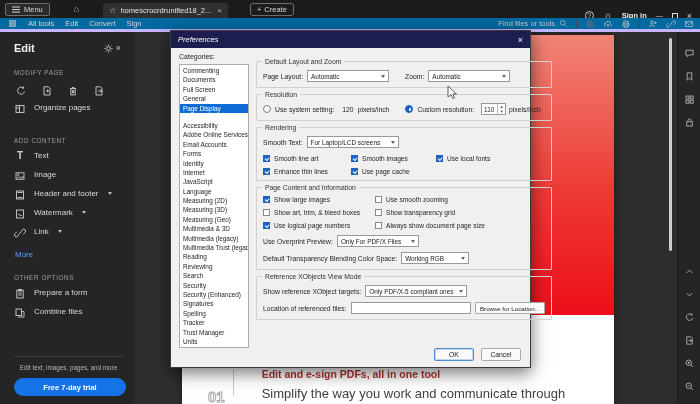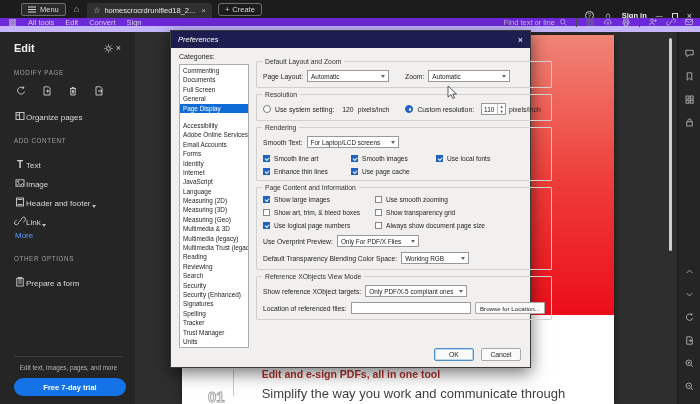--- a/index.html
+++ b/index.html
@@ -3,62 +3,62 @@
 <meta charset="utf-8">
 <style>
   * { margin:0; padding:0; box-sizing:border-box; }
   html,body { width:700px; height:404px; overflow:hidden; background:#000;
               font-family:"Liberation Sans", sans-serif; }
   .screen { position:relative; width:700px; height:404px; background:#2e2e2e; overflow:hidden; }
 
   
   .titlebar { position:absolute; left:0; top:0; width:700px; height:18px; background:#1c1c1c;
               display:flex; align-items:center; color:#d8d8d8; font-size:7.5px; z-index:30; }
-  .tb-left { display:flex; align-items:center; gap:6px; padding-left:21px; flex:1; }
+  .tb-left { display:flex; align-items:center; gap:22px; padding-left:5px; flex:1; }
   .menu-btn { display:flex; align-items:center; gap:4px; border:1px solid #6e6e6e; border-radius:2px;
               padding:1px 6px; height:13px; background:#2a2a2a; cursor:pointer; }
   .hamb { width:8px; height:1px; background:#d8d8d8; box-shadow:0 -2.5px 0 #d8d8d8, 0 2.5px 0 #d8d8d8; }
   .glyph-btn { color:#c9c9c9; font-size:9px; line-height:1; padding:0 2px; }
   .tab { display:flex; align-items:center; gap:4px; background:#303030; height:15px; padding:0 6px;
          border-radius:3px 3px 0 0; margin-top:3px; }
   .tab .star { font-size:8px; color:#cfcfcf; }
   .tab .title { color:#e3e3e3; }
   .tab .x { color:#b9b9b9; font-size:8px; padding-left:2px; }
   .create-btn { display:flex; align-items:center; gap:3px; border:1px solid #6e6e6e; border-radius:3px;
                 padding:1px 6px; height:13px; }
   .tb-right { display:flex; align-items:center; gap:9px; padding-right:8px;margin-top:13px; }
   .help-circ { width:9px; height:9px; border:1px solid #c9c9c9; border-radius:50%; font-size:6.5px;
                display:flex; align-items:center; justify-content:center; color:#c9c9c9; }
   .signin { font-weight:bold; color:#f0f0f0; }
   .win-min { color:#d9d9d9; font-size:7px; }
   .win-box { width:6px; height:6px; border:1px solid #d9d9d9; display:inline-block; }
   .win-x { color:#d9d9d9; font-size:9px; }
 
   
-  .toolsbar { position:absolute; left:0; top:18px; width:700px; height:14px; background:#6d28d9;
+  .toolsbar { position:absolute; left:0; top:18px; width:700px; height:14px; background:#0369a1;
               display:flex; align-items:center; color:#d4d4d4; font-size:7.5px; z-index:30;
-              border-bottom:6px solid #c4b5fd; }
+              border-bottom:3px solid #c4b5fd; }
   .ts-left { display:flex; align-items:center; gap:11px; padding-left:8px; flex:1; }
   .ts-item { cursor:pointer; }
   .ts-right { display:flex; align-items:center; gap:8px; padding-right:6px; }
   .find { display:flex; align-items:center; gap:4px; color:#c2c2c2; }
   .vsep { width:1px; height:9px; background:#4c4c4c; }
   .ico { display:inline-flex; }
   .ico svg { stroke:#c6c6c6; fill:none; stroke-width:0.9; }
   .ico.dim svg { stroke:#6f6f6f; }
 
   
   .sidebar { position:absolute; left:0; top:32px; width:135px; height:372px; background:#252525;
              color:#d8d8d8; z-index:20; padding:10px 12px 8px 14px; display:flex; flex-direction:column; }
   .sb-head { display:flex; align-items:center; }
   .sb-title { font-size:11px; font-weight:bold; color:#f0f0f0; flex:1; }
   .sb-head .ico { margin-left:9px; }
   .sb-sect { font-size:6.3px; letter-spacing:0.6px; color:#9f9f9f; margin-top:15px; margin-bottom:7px; }
   .sb-iconrow { display:flex; gap:14px; margin:2px 0 6px 1px; }
-  .sb-row { display:flex; align-items:flex-end; gap:0; height:19px; font-size:8px; cursor:pointer; }
+  .sb-row { display:flex; align-items:flex-start; gap:8px; height:19px; font-size:8px; cursor:pointer; }
   .sb-row .caret { width:0; height:0; border-left:2.5px solid transparent; border-right:2.5px solid transparent;
                    border-top:3px solid #bdbdbd; margin-left:1px; margin-top:3px; }
   .sb-more { color:#5c9bff; font-size:8px; margin:4px 0 0 1px; cursor:pointer; }
   .sb-flex { flex:1; }
   .sb-div { height:1px; background:#3c3c3c; margin:6px 0 7px; }
   .sb-note { font-size:6.3px; color:#b5b5b5; text-align:center; margin-bottom:7px; }
   .trial-btn { width:112px; height:18px; border-radius:9px; background:#1473e6; color:#fff; font-size:7.5px;
                font-weight:bold; display:flex; align-items:center; justify-content:center; margin:0 auto; cursor:pointer; }
   .sidebar .ico svg { stroke:#d0d0d0; }
   .t-glyph { font-size:10px; font-weight:bold; color:#d0d0d0; line-height:1; width:12px; text-align:center; }
@@ -190,21 +190,21 @@
             <path d="M2,2h2v2H2z M5,2h2v2H5z M8,2h2v2H8z M2,5h2v2H2z M5,5h2v2H5z M8,5h2v2H8z M2,8h2v2H2z M5,8h2v2H5z M8,8h2v2H8z"></path>
           </svg>
       </span>
       <span class="ts-item">All tools</span>
       <span class="ts-item">Edit</span>
       <span class="ts-item">Convert</span>
       <span class="ts-item">Sign</span>
     </div>
     <div class="ts-right">
       <span class="find">
-        <span>Find text or line</span>
+        <span>Find files or tools</span>
         <span class="ico">
           <svg width="9" height="9" viewBox="0 0 12 12">
               <circle cx="5" cy="5" r="3"></circle>
               <path d="M7.3,7.3 L10,10"></path>
             </svg>
         </span>
       </span>
       <span class="vsep"></span>
       <span class="ico dim">
         <svg width="10" height="10" viewBox="0 0 12 12">
@@ -310,38 +310,57 @@
             <rect x="2.5" y="2" width="7" height="8"></rect>
             <path d="M3.5,3.5 h5 M3.5,8.5 h5"></path>
           </svg>
       </span>
       <span>Header and footer</span>
       <span class="caret"></span>
     </div>
     <div class="sb-row">
       <span class="ico">
         <svg width="12" height="12" viewBox="0 0 12 12">
+            <rect x="2.5" y="2" width="7" height="8"></rect>
+            <path d="M4,7 q1,-1.6 2,0 t2,0"></path>
+          </svg>
+      </span>
+      <span>Watermark</span>
+      <span class="caret"></span>
+    </div>
+    <div class="sb-row">
+      <span class="ico">
+        <svg width="12" height="12" viewBox="0 0 12 12">
             <path d="M5,7.8 L3.6,9.2 a1.8,1.8 0 0 1 -2.6,-2.6 L2.8,4.8 M7,4.2 L8.4,2.8 a1.8,1.8 0 0 1 2.6,2.6 L9.2,7.2 M4.5,7.5 L7.5,4.5"></path>
           </svg>
       </span>
       <span>Link</span>
       <span class="caret"></span>
     </div>
     <div class="sb-more">More</div>
 
     <div class="sb-sect">OTHER OPTIONS</div>
     <div class="sb-row">
       <span class="ico">
         <svg width="12" height="12" viewBox="0 0 12 12">
             <rect x="2.8" y="2.2" width="6.4" height="7.8"></rect>
             <rect x="4.7" y="1.4" width="2.6" height="1.6"></rect>
             <path d="M4.2,5 h3.6 M4.2,7 h3.6"></path>
           </svg>
       </span>
       <span>Prepare a form</span>
+    </div>
+    <div class="sb-row">
+      <span class="ico">
+        <svg width="12" height="12" viewBox="0 0 12 12">
+            <rect x="2" y="2" width="5.5" height="6.5"></rect>
+            <path d="M4,10 h6 V4.5 h-2"></path>
+          </svg>
+      </span>
+      <span>Combine files</span>
     </div>
 
     <div class="sb-flex"></div>
     <div class="sb-div"></div>
     <div class="sb-note">Edit text, images, pages, and more</div>
     <div class="trial-btn">Free 7-day trial</div>
   </div>
 
   <div class="canvas">
     <div class="page">

